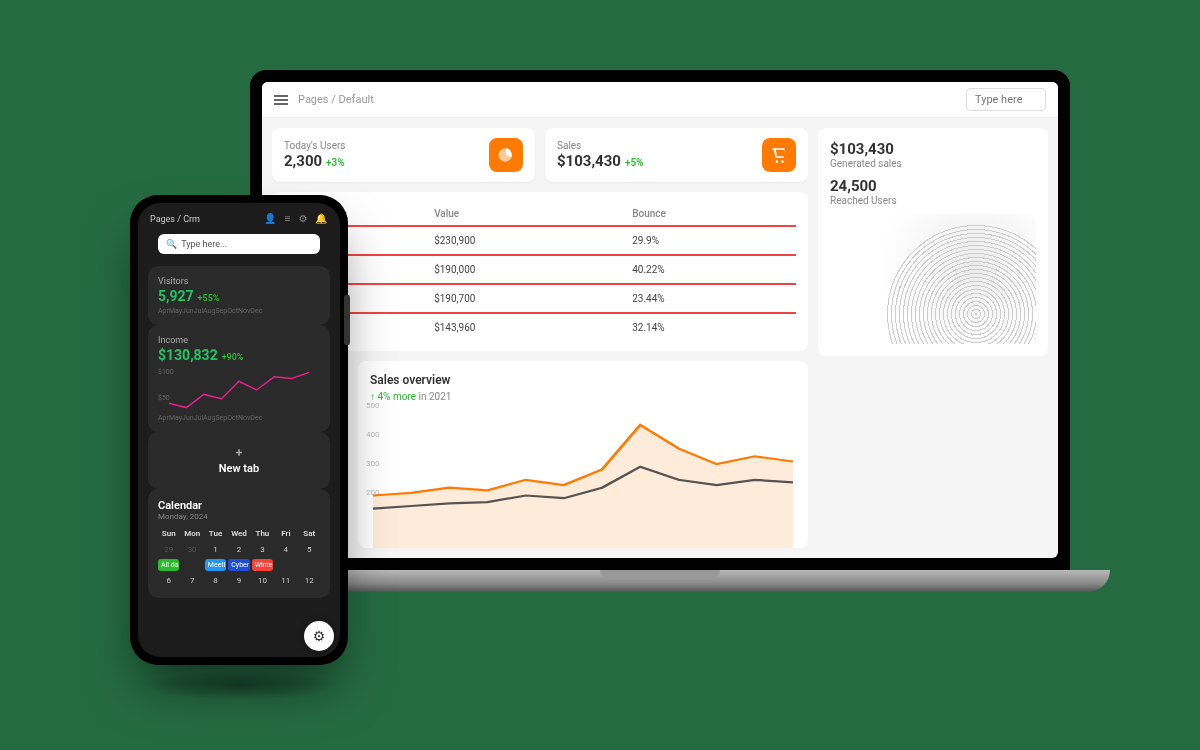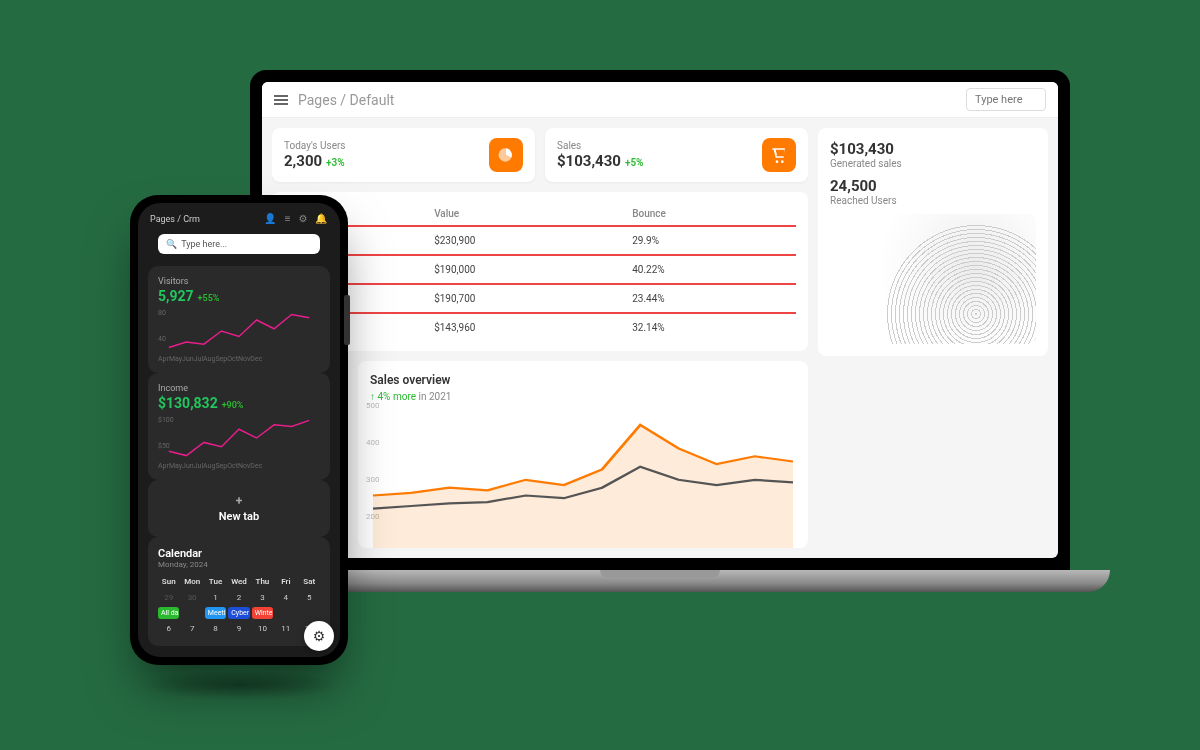--- a/index.html
+++ b/index.html
@@ -5,21 +5,21 @@
 *{box-sizing:border-box;margin:0;padding:0;font-family:-apple-system,BlinkMacSystemFont,"Segoe UI",Roboto,sans-serif}
 body{background:#256b42;width:1200px;height:750px;position:relative;overflow:hidden}
 .laptop{position:absolute;left:210px;top:70px;width:900px;height:550px}
 .laptop-screen{width:820px;height:500px;background:#000;border-radius:16px 16px 0 0;margin:0 auto;padding:12px;position:relative}
 .laptop-inner{width:100%;height:100%;background:#f5f5f5;border-radius:6px;overflow:hidden;position:relative}
 .laptop-base{width:900px;height:22px;background:linear-gradient(180deg,#b8b8b8 0%,#8a8a8a 60%,#555 100%);border-radius:0 0 40px 40px;position:relative}
 .laptop-notch{position:absolute;left:50%;top:0;transform:translateX(-50%);width:120px;height:8px;background:#999;border-radius:0 0 8px 8px}
 .topbar{height:36px;background:#fff;display:flex;align-items:center;padding:0 12px;border-bottom:1px solid #eee;gap:10px}
 .menu-icon{display:flex;flex-direction:column;gap:2px;cursor:pointer}
 .menu-icon span{width:14px;height:2px;background:#666}
-.breadcrumb{font-size:14px;color:#999}
+.breadcrumb{font-size:11px;color:#999}
 .search-top{margin-left:auto;font-size:11px;background:#fff;border:1px solid #ddd;border-radius:4px;padding:4px 8px;color:#999;width:80px}
 .content{padding:10px;height:calc(100% - 36px);display:flex;gap:10px}
 .left-col{flex:1;display:flex;flex-direction:column;gap:10px;overflow:hidden}
 .right-col{width:230px;display:flex;flex-direction:column;gap:10px}
 .cards-row{display:flex;gap:10px}
 .stat-card{flex:1;background:#fff;border-radius:8px;padding:10px 12px;display:flex;align-items:center;justify-content:space-between;box-shadow:0 1px 3px rgba(0,0,0,.05)}
 .stat-label{font-size:10px;color:#888}
 .stat-value{font-size:15px;font-weight:700;color:#333}
 .stat-change{font-size:10px;color:#2bb930;font-weight:600}
 .icon-box{width:34px;height:34px;background:#ff7a00;border-radius:8px;display:flex;align-items:center;justify-content:center;color:#fff}
@@ -32,21 +32,21 @@
 .summary-card{background:#fff;border-radius:8px;padding:12px}
 .summary-big{font-size:15px;font-weight:700;color:#333}
 .summary-sub{font-size:10px;color:#888;margin-bottom:8px}
 .globe{height:130px;background:radial-gradient(circle at 70% 40%,rgba(0,0,0,.08) 0%,rgba(0,0,0,.02) 40%,transparent 60%);border-radius:8px;position:relative;overflow:hidden}
 .globe::after{content:"";position:absolute;right:-30px;top:10px;width:180px;height:180px;border-radius:50%;background:repeating-radial-gradient(circle at center,#ccc 0 1px,transparent 1px 4px)}
 .overview-card{background:#fff;border-radius:8px;padding:12px;flex:1;position:relative;overflow:hidden}
 .overview-title{font-size:12px;font-weight:600;color:#333;margin-bottom:4px}
 .overview-sub{font-size:10px;color:#888}
 .overview-sub .up{color:#2bb930}
 .chart-svg{position:absolute;bottom:0;left:0;width:100%;height:70%}
-.ylabels{position:absolute;left:8px;top:40px;font-size:8px;color:#bbb;display:flex;flex-direction:column;gap:28px}
+.ylabels{position:absolute;left:8px;top:40px;font-size:8px;color:#bbb;display:flex;flex-direction:column;gap:20px}
 .bottom-row{display:flex;gap:10px;flex:1}
 
 .phone{position:absolute;left:130px;top:195px;width:218px;height:470px;background:#000;border-radius:28px;padding:8px;box-shadow:0 30px 50px -10px rgba(0,0,0,.5)}
 .phone-inner{width:100%;height:100%;background:#1c1c1c;border-radius:22px;overflow:hidden;display:flex;flex-direction:column}
 .phone-notch{width:6px;height:50px;background:#333;position:absolute;right:-2px;top:100px;border-radius:2px}
 .phone-top{padding:10px 12px 6px;display:flex;align-items:flex-end;justify-content:space-between;color:#ccc;font-size:9px}
 .phone-search{margin:4px 10px;background:#fff;border-radius:6px;padding:5px 8px;font-size:9px;color:#555;display:flex;align-items:center;gap:4px}
 .phone-icons{display:flex;gap:8px;color:#888;font-size:10px}
 .phone-body{flex:1;overflow:hidden;padding:8px 10px;display:flex;flex-direction:column;}
 .pcard{background:#2a2a2a;border-radius:10px;padding:10px}
@@ -214,27 +214,20 @@
       <div class="phone-search" style="flex:1">
         <span>🔍</span>
         <span>Type here...</span>
       </div>
     </div>
     <div class="phone-body">
       <div class="pcard">
         <div class="pcard-label">Visitors</div>
         <span class="pcard-value">5,927</span>
         <span class="pcard-change">+55%</span>
-        <div class="mini-chart">
-          <span class="mini-ylabel" style="top:0">80</span>
-          <span class="mini-ylabel" style="bottom:10px">40</span>
-          <svg id="spark1" width="100%" height="100%" viewBox="0 0 180 44" preserveAspectRatio="none">
-              <path d="M12,38.5 L31.5,33 L51,35.2 L70.5,22 L90,27.5 L109.5,11 L129,19.799999999999997 L148.5,5.5 L168,8.799999999999997" stroke="#e91e8c" fill="none" stroke-width="1.5"></path>
-            </svg>
-        </div>
         <div class="mini-axis" id="months1">
             <span>Apr</span>
             <span>May</span>
             <span>Jun</span>
             <span>Jul</span>
             <span>Aug</span>
             <span>Sep</span>
             <span>Oct</span>
             <span>Nov</span>
             <span>Dec</span>

